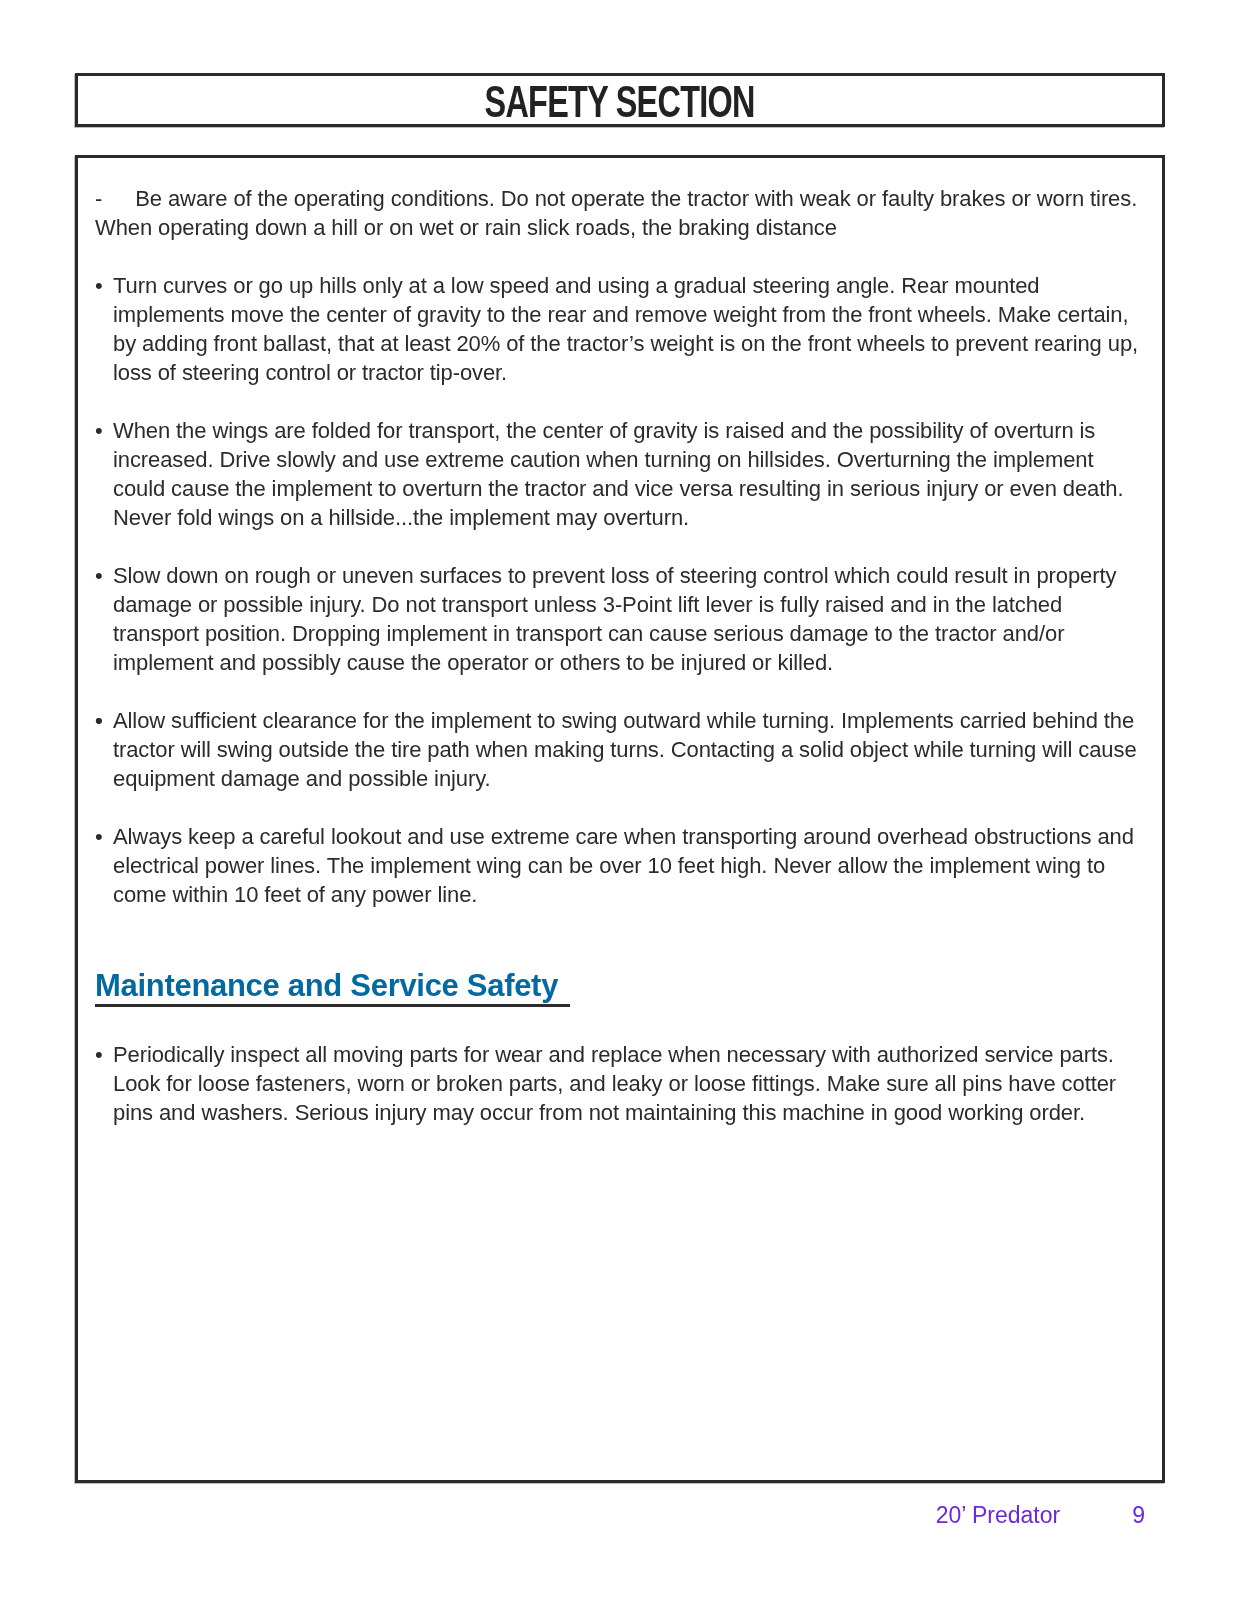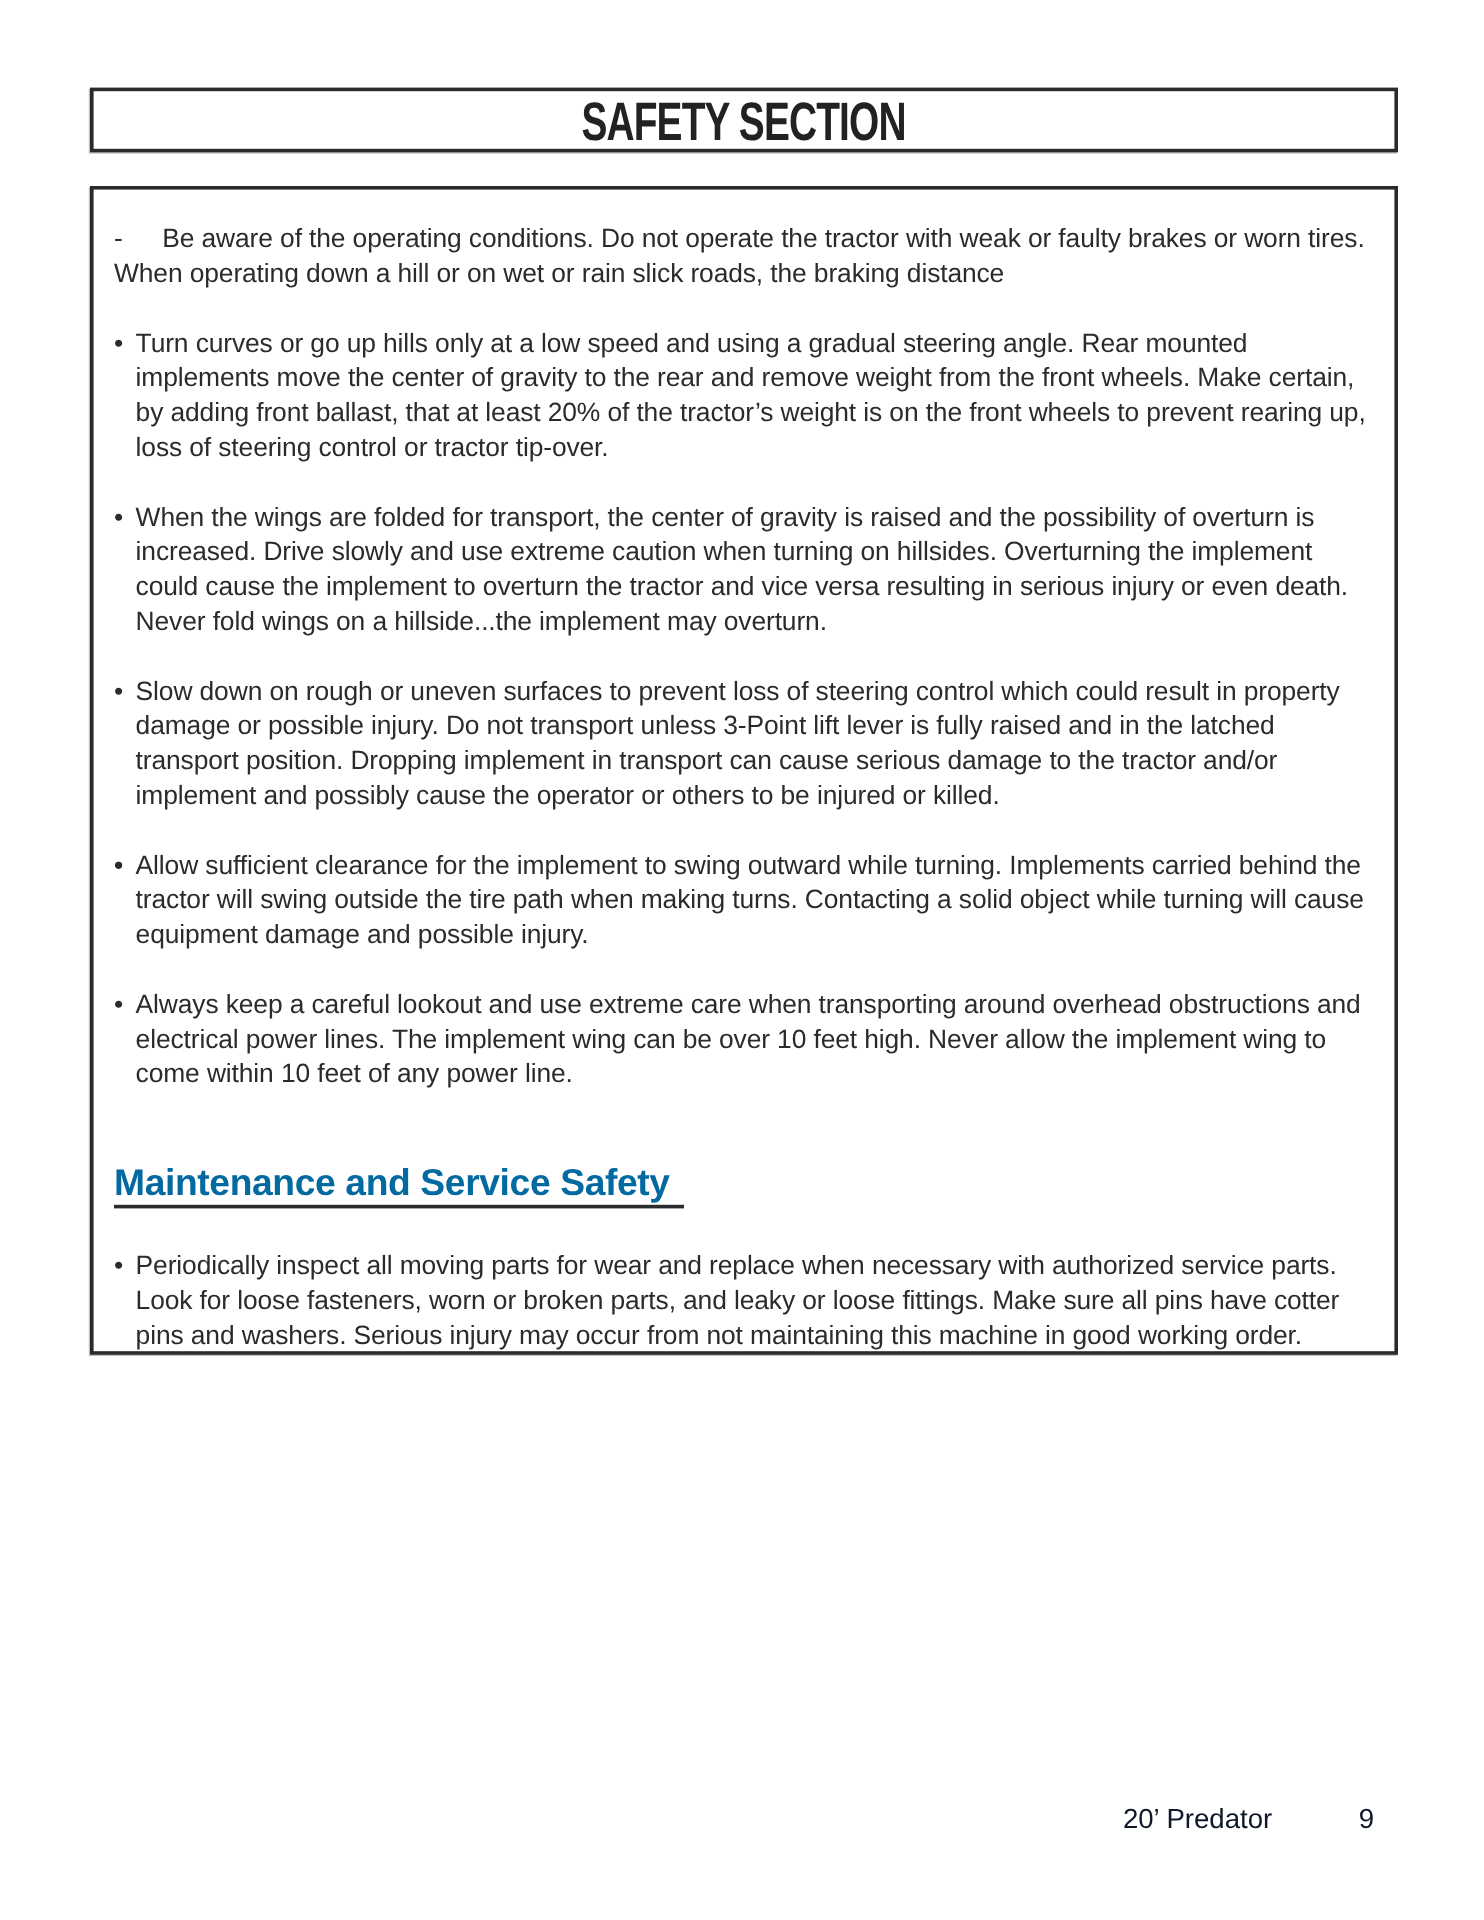--- a/index.html
+++ b/index.html
@@ -33,21 +33,21 @@
     letter-spacing: -1px;
     transform: scaleX(0.72);
     transform-origin: center;
     white-space: nowrap;
     color: #222222;
   }
   
   .content-box {
     position: absolute;
     left: 75px; top: 155px;
-    width: 1090px; height: 974px;
+    width: 1090px; height: 1328px;
     border: 3px solid #2a2a2a;
     box-shadow: -1px 1px 0 #bdbdbd;
     background: #ffffff;
     padding: 26px 22px 0 17px;
     font-size: 22px;
     line-height: 29px;
     letter-spacing: -0.1px;
   }
   .para { margin-bottom: 29px; }
   .dash-marker { display: inline; }
@@ -74,21 +74,21 @@
   }
   
   .footer {
     position: absolute;
     top: 1502px;
     right: 92px;
     display: flex;
     align-items: baseline;
     gap: 72px;
     font-size: 23px;
-    color: #0f172a;
+    color: #6d28d9;
   }
 </style>
 </head>
 <body>
 
 <div class="page">
 
   <div class="header-box">
     <div class="header-title">SAFETY SECTION</div>
   </div>

